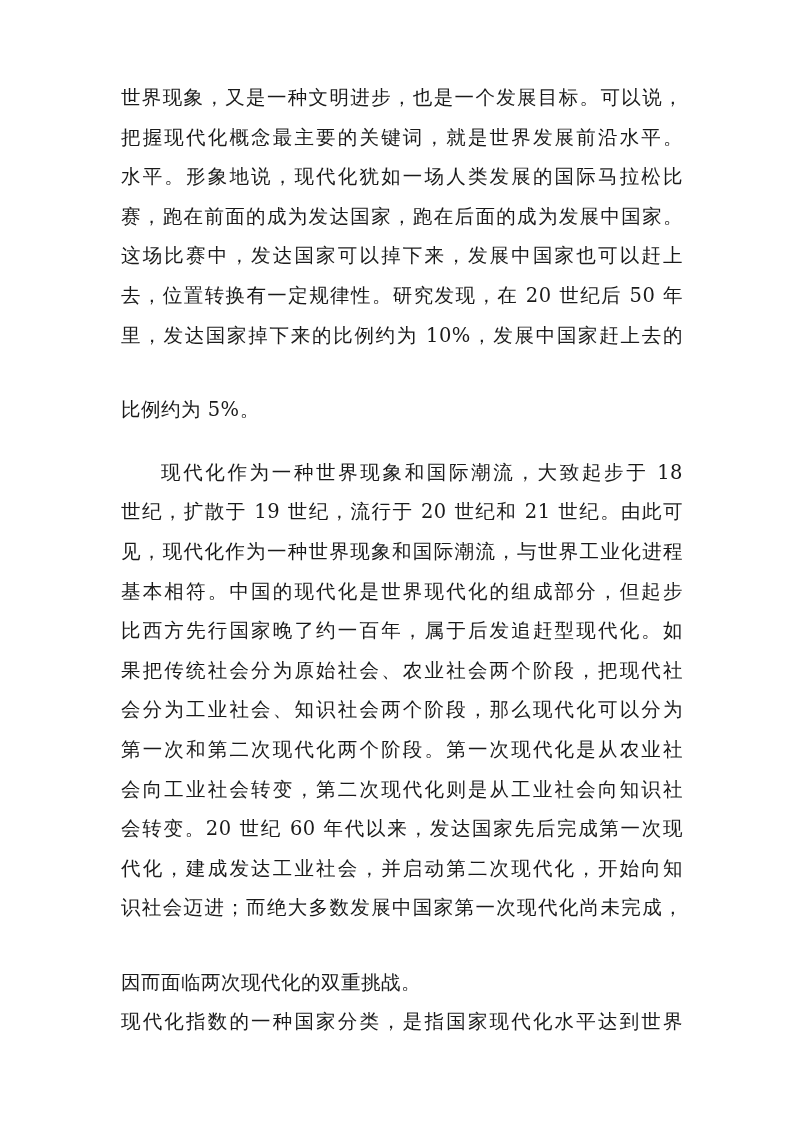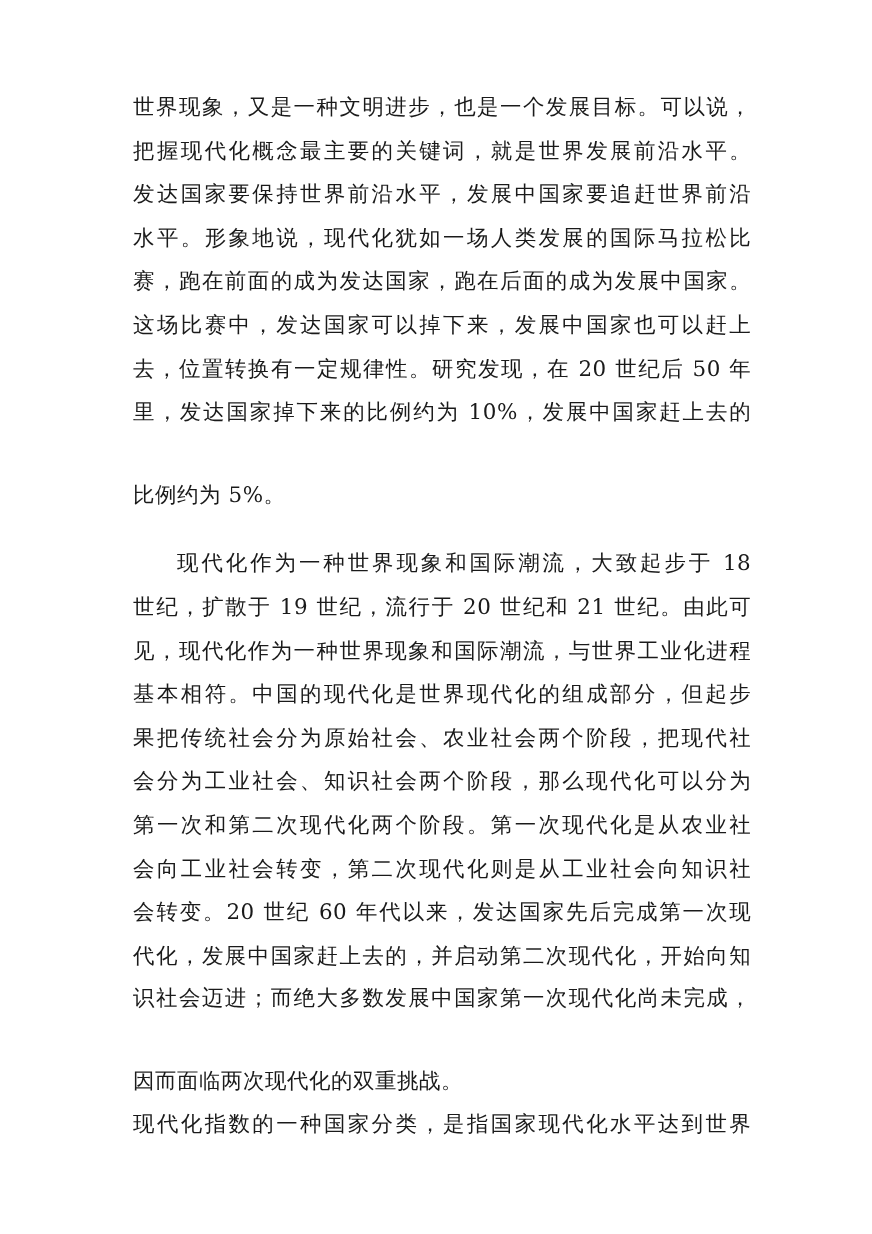--- a/index.html
+++ b/index.html
@@ -23,40 +23,40 @@
   </style>
 </head>
 <body>
 
 <div class="page">
   <div class="text-block">
 
     <div>
       <div class="line">世界现象，又是一种文明进步，也是一个发展目标。可以说，</div>
       <div class="line">把握现代化概念最主要的关键词，就是世界发展前沿水平。</div>
-      <div class="line">发达国家要保持世界前沿水平，发展中国家要追赶世界前沿</div>
       <div class="line">水平。形象地说，现代化犹如一场人类发展的国际马拉松比</div>
       <div class="line">赛，跑在前面的成为发达国家，跑在后面的成为发展中国家。</div>
       <div class="line">这场比赛中，发达国家可以掉下来，发展中国家也可以赶上</div>
       <div class="line">去，位置转换有一定规律性。研究发现，在 20 世纪后 50 年</div>
       <div class="line">里，发达国家掉下来的比例约为 10%，发展中国家赶上去的</div>
       <div class="line last">比例约为 5%。</div>
     </div>
 
     <div>
       <div class="line indent">现代化作为一种世界现象和国际潮流，大致起步于 18</div>
       <div class="line">世纪，扩散于 19 世纪，流行于 20 世纪和 21 世纪。由此可</div>
       <div class="line">见，现代化作为一种世界现象和国际潮流，与世界工业化进程</div>
       <div class="line">基本相符。中国的现代化是世界现代化的组成部分，但起步</div>
+      <div class="line">比西方先行国家晚了约一百年，属于后发追赶型现代化。如</div>
       <div class="line">果把传统社会分为原始社会、农业社会两个阶段，把现代社</div>
       <div class="line">会分为工业社会、知识社会两个阶段，那么现代化可以分为</div>
       <div class="line">第一次和第二次现代化两个阶段。第一次现代化是从农业社</div>
       <div class="line">会向工业社会转变，第二次现代化则是从工业社会向知识社</div>
       <div class="line">会转变。20 世纪 60 年代以来，发达国家先后完成第一次现</div>
-      <div class="line">代化，发展中国家赶上去的，并启动第二次现代化，开始向知</div>
+      <div class="line">代化，建成发达工业社会，并启动第二次现代化，开始向知</div>
       <div class="line">识社会迈进；而绝大多数发展中国家第一次现代化尚未完成，</div>
       <div class="line last">因而面临两次现代化的双重挑战。</div>
     </div>
 
     <div>
       <div class="line">现代化指数的一种国家分类，是指国家现代化水平达到世界</div>
     </div>
 
   </div>
 </div>

